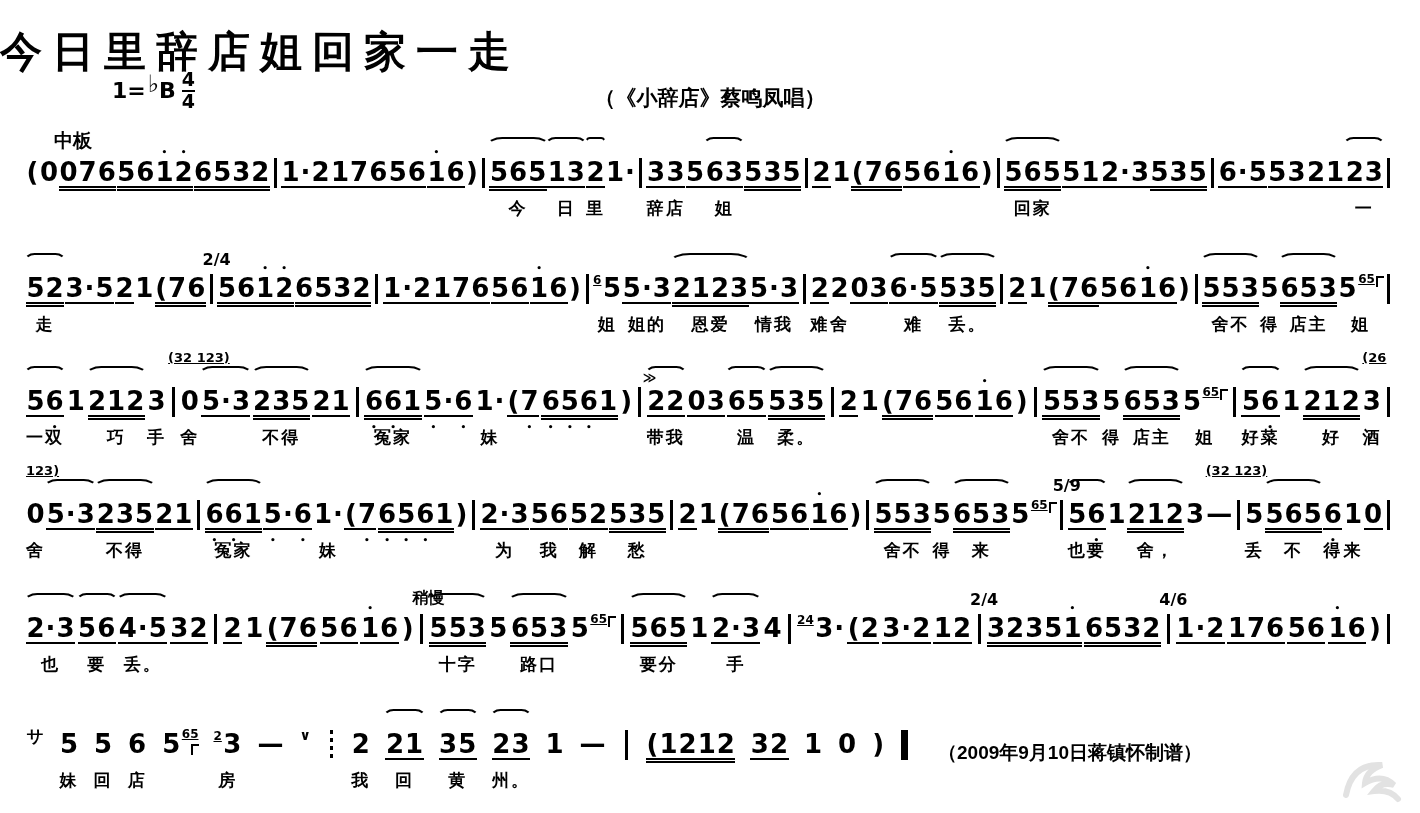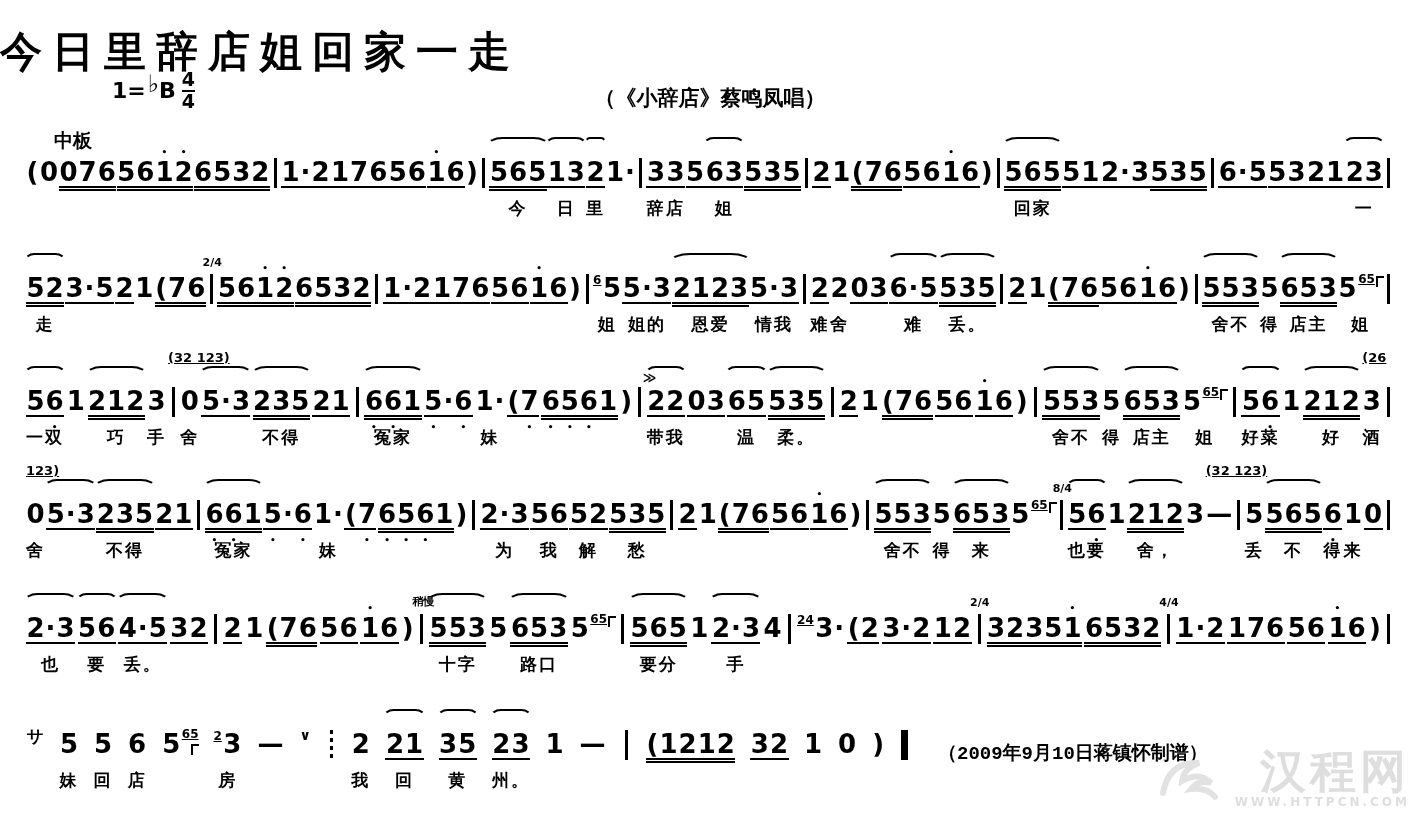--- a/index.html
+++ b/index.html
@@ -22,21 +22,21 @@
   .line{position:absolute;left:26px;right:26px;height:86px;display:flex;
     justify-content:space-between;align-items:flex-start;}
   #line-1{top:134px;} #line-2{top:250px;} #line-3{top:363px;}
   #line-4{top:476px;} #line-5{top:590px;}
   #line-6{top:706px;right:auto;width:650px;justify-content:flex-start;gap:15px;}
 
   .cell{display:inline-flex;flex-direction:column;align-items:center;}
   .top{height:22px;position:relative;align-self:stretch;min-width:10px;}
   .slur{position:absolute;left:-2px;right:-2px;bottom:2px;height:13px;
     border:2px solid transparent;border-top-color:#000;border-radius:50%/100%;}
-  .ts,.tp{position:absolute;bottom:3px;left:-4px;font-size:11px;font-weight:bold;white-space:nowrap;margin-top:8px;}
+  .ts,.tp{position:absolute;bottom:3px;left:-4px;font-size:16px;font-weight:bold;white-space:nowrap;margin-top:8px;}
   .an{position:absolute;bottom:20px;left:0;font-size:13px;font-weight:bold;
     text-decoration:underline;white-space:nowrap;}
   .ac{position:absolute;bottom:0;left:-4px;font-size:13px;font-weight:bold;letter-spacing:-3px;}
 
   .mid{height:38px;display:flex;align-items:flex-end;}
   .note{font-size:26px;font-weight:bold;line-height:28px;display:inline-flex;
     position:relative;margin-bottom:8px;}
   .note.u1,.note.u2{border-bottom:2px solid #000;margin-bottom:6px;}
   .note.u2::after{content:"";position:absolute;left:0;right:0;bottom:-5px;height:2px;background:#000;}
   .nchar{position:relative;display:inline-block;padding:0 0.5px;}
@@ -51,21 +51,21 @@
     border-left:2px solid #000;border-top:2px solid #000;transform:translate(1px,4px);}
   .note.free{font-size:17px;line-height:17px;align-self:flex-start;margin:0 0 0 0;border:none;}
   .note.breath{font-size:14px;line-height:14px;align-self:flex-start;border:none;}
   .bar{width:3px;height:30px;background:#000;margin-bottom:6px;}
   .bar.dashed{background:repeating-linear-gradient(to bottom,#000 0 4px,transparent 4px 8px);}
   .bar.final{width:7px;}
   .lyric{height:24px;font-size:17px;font-weight:bold;white-space:nowrap;
     margin-top:3px;letter-spacing:2px;}
 
   .credit{position:absolute;left:938px;top:740px;font-size:19px;font-weight:bold;
-    font-family:Liberation Mono, monospace;}
+    font-family:Liberation Sans, sans-serif;}
   .watermark{position:absolute;right:10px;bottom:4px;color:#dedede;
     display:flex;align-items:center;gap:8px;}
   .wm-text{display:flex;flex-direction:column;align-items:flex-end;}
   .wm-name{font-size:46px;font-weight:bold;line-height:48px;letter-spacing:4px;}
   .wm-url{font-size:12px;letter-spacing:3px;font-weight:bold;}
 </style>
 </head>
 <body>
 
 <div class="sheet">
@@ -1546,21 +1546,21 @@
         <span class="mid">
           <span class="note">
             <span class="nchar">5</span>
           </span>
           <span class="grace post">65</span>
         </span>
         <span class="lyric">&nbsp;</span>
       </span>
       <span class="cell">
         <span class="top">
-          <span class="ts">8/4</span>
+          <span class="ts">5/9</span>
         </span>
         <span class="mid">
           <span class="bar"></span>
         </span>
         <span class="lyric">&nbsp;</span>
       </span>
       <span class="cell">
         <span class="top">
           <span class="slur"></span>
         </span>
@@ -1975,21 +1975,21 @@
             <span class="nchar">6</span>
             <span class="nchar">5</span>
             <span class="nchar">3</span>
             <span class="nchar">2</span>
           </span>
         </span>
         <span class="lyric">&nbsp;</span>
       </span>
       <span class="cell">
         <span class="top">
-          <span class="ts">4/4</span>
+          <span class="ts">4/6</span>
         </span>
         <span class="mid">
           <span class="bar"></span>
         </span>
         <span class="lyric">&nbsp;</span>
       </span>
       <span class="cell">
         <span class="top"></span>
         <span class="mid">
           <span class="note u1">
@@ -2258,18 +2258,14 @@
         <span class="lyric">&nbsp;</span>
       </span>
     </div>
 
   <div class="credit">（2009年9月10日蒋镇怀制谱）</div>
 
   <div class="watermark">
     <svg width="72" height="58" viewBox="0 0 72 58">
       <path d="M8 44 Q14 12 44 14 Q28 20 27 32 Q44 22 56 34 Q44 30 36 40 Q52 38 60 48" fill="none" stroke="#e2e2e2" stroke-width="6" stroke-linecap="round"></path>
     </svg>
-    <span class="wm-text">
-      <span class="wm-name">汉程网</span>
-      <span class="wm-url">WWW.HTTPCN.COM</span>
-    </span>
   </div>
 </div>
 
 </body></html>

